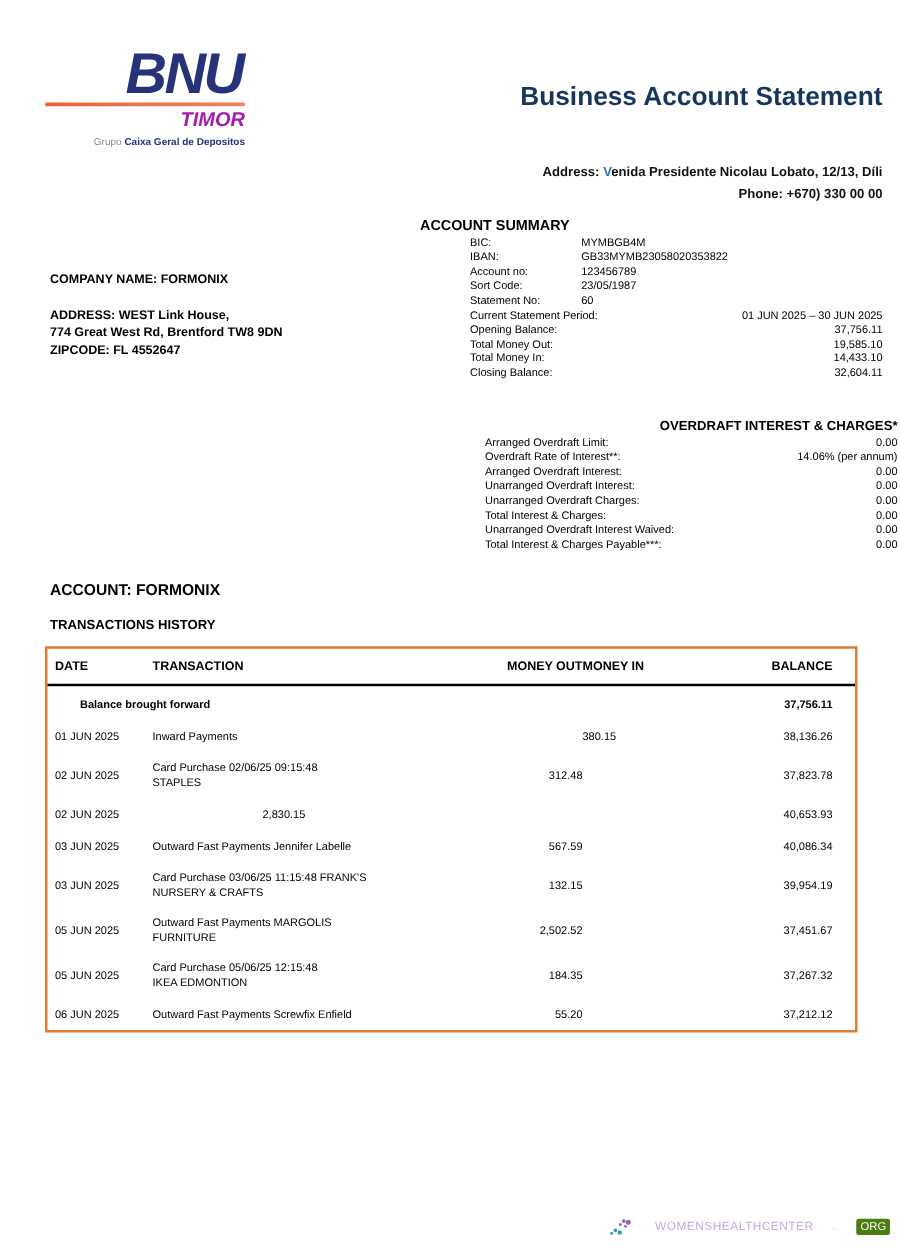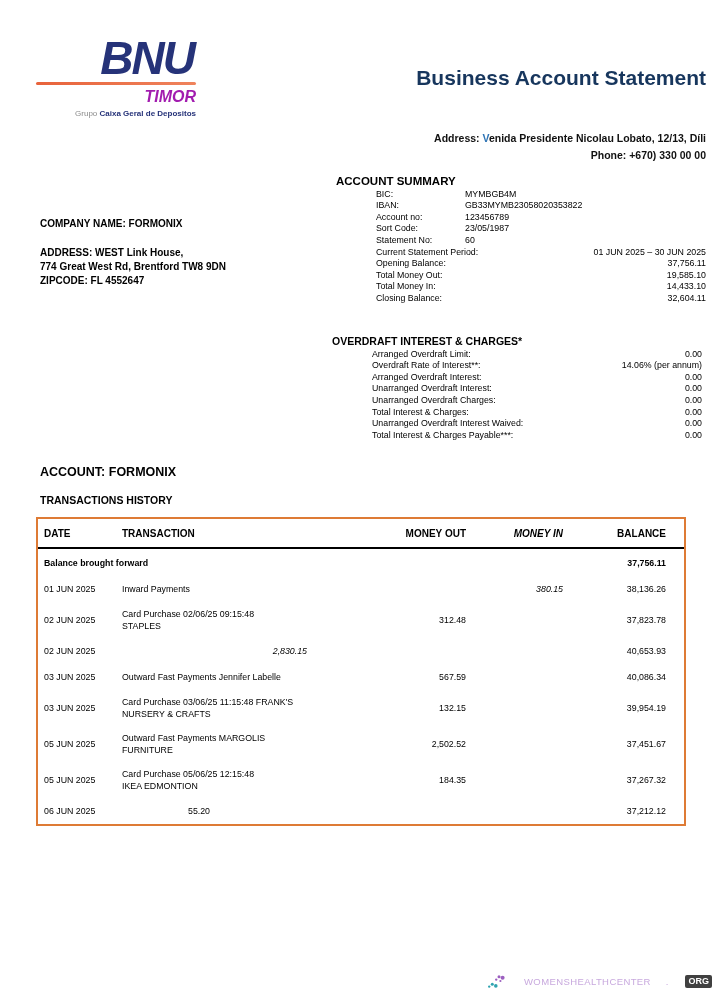--- a/index.html
+++ b/index.html
@@ -20,50 +20,50 @@
   .logo-grupo b{color:#263379;}
   
   .doc-title{position:absolute;top:66px;right:14px;font-size:21px;font-weight:bold;color:#17365D;}
   .contact{position:absolute;top:130px;right:14px;text-align:right;
     font-size:10.5px;font-weight:bold;line-height:17px;color:#111;}
   .contact .v-initial{color:#2E74B5;}
   
   .section-heading{font-weight:bold;}
   .acct-summary{position:absolute;left:336px;top:176px;width:370px;font-size:8.8px;line-height:11.6px;}
   .acct-summary .section-heading{font-size:11.5px;margin-bottom:1px;}
-  .overdraft{position:absolute;left:332px;top:336px;width:370px;font-size:8.8px;line-height:11.6px;}
+  .overdraft{position:absolute;left:348px;top:336px;width:370px;font-size:8.8px;line-height:11.6px;text-align:right;}
   .overdraft .section-heading{font-size:10.5px;margin-bottom:1px;}
   .kv-row{display:flex;}
   .kv-label{flex:none;padding-left:40px;}
   .kv-fixed .kv-label{width:89px;}
   .kv-spread{justify-content:space-between;}
   
   .company{position:absolute;left:40px;top:217px;font-size:10px;font-weight:bold;line-height:14px;}
   .company .addr-block{margin-top:15px;}
   
   .account-heading{position:absolute;left:40px;top:465px;font-size:12.5px;font-weight:bold;}
   .txhist-heading{position:absolute;left:40px;top:494px;font-size:10.5px;font-weight:bold;}
   .tx-table{position:absolute;left:36px;top:517px;width:650px;box-sizing:border-box;
     border:2px solid #DE7B35;font-size:8.8px;}
   .tx-header{display:flex;align-items:center;height:28px;font-size:10px;font-weight:bold;
     border-bottom:2px solid #000000;}
   .c-date{width:84px;padding-left:6px;box-sizing:border-box;flex:none;}
   .c-tx{width:256px;flex:none;}
   .c-out{width:88px;flex:none;text-align:right;}
-  .c-in{width:97px;flex:none;text-align:right;font-style:italic;}
+  .c-in{width:97px;flex:none;}
   .c-bal{flex:1;text-align:right;padding-right:18px;}
   .tx-row{display:flex;align-items:center;min-height:26px;line-height:12px;}
   .tx-row.two{min-height:36px;}
-  .tx-row.opening{font-weight:bold;min-height:27px;}
+  .tx-row.opening{font-weight:bold;min-height:27px;margin-left:20px;}
   .c-label{flex:1;padding-left:6px;}
   
   .watermark{position:absolute;right:8px;bottom:10px;display:flex;align-items:center;gap:15px;}
   .wm-site{font-size:9.5px;letter-spacing:0.4px;color:#C8A9DE;}
   .wm-sep{font-size:9.5px;color:#C8A9DE;margin-right:2px;}
-  .wm-tld{font-size:9px;font-weight:bold;color:#ffffff;background:#404040;
+  .wm-tld{font-size:9px;font-weight:normal;color:#ffffff;background:#4d7c0f;
     padding:1px 3px 2px 3px;border-radius:2px;}
   .wm-icon{margin-right:2px;}
 </style>
 </head>
 <body>
 
 <div class="logo">
   <div class="logo-bnu">BNU</div>
   <div class="logo-rule"></div>
   <div class="logo-timor">TIMOR</div>
@@ -246,20 +246,23 @@
         <div class="c-tx">
           <div class="tx-line">Card Purchase 05/06/25 12:15:48</div>
           <div class="tx-line">IKEA EDMONTION</div>
         </div>
         <div class="c-out">184.35</div>
         <div class="c-in"></div>
         <div class="c-bal">37,267.32</div>
       </div>
       <div class="tx-row">
         <div class="c-date">06 JUN 2025</div>
+        <div class="c-tx">
+          <div class="tx-line">Outward Fast Payments Screwfix Enfield</div>
+        </div>
         <div class="c-out">55.20</div>
         <div class="c-in"></div>
         <div class="c-bal">37,212.12</div>
       </div>
     </div>
 </div>
 
 <div class="watermark">
   <svg class="wm-icon" width="20" height="18" viewBox="0 0 20 18">
     <circle cx="2.2" cy="14.6" r="1.2" fill="#2FA3B0"></circle>

